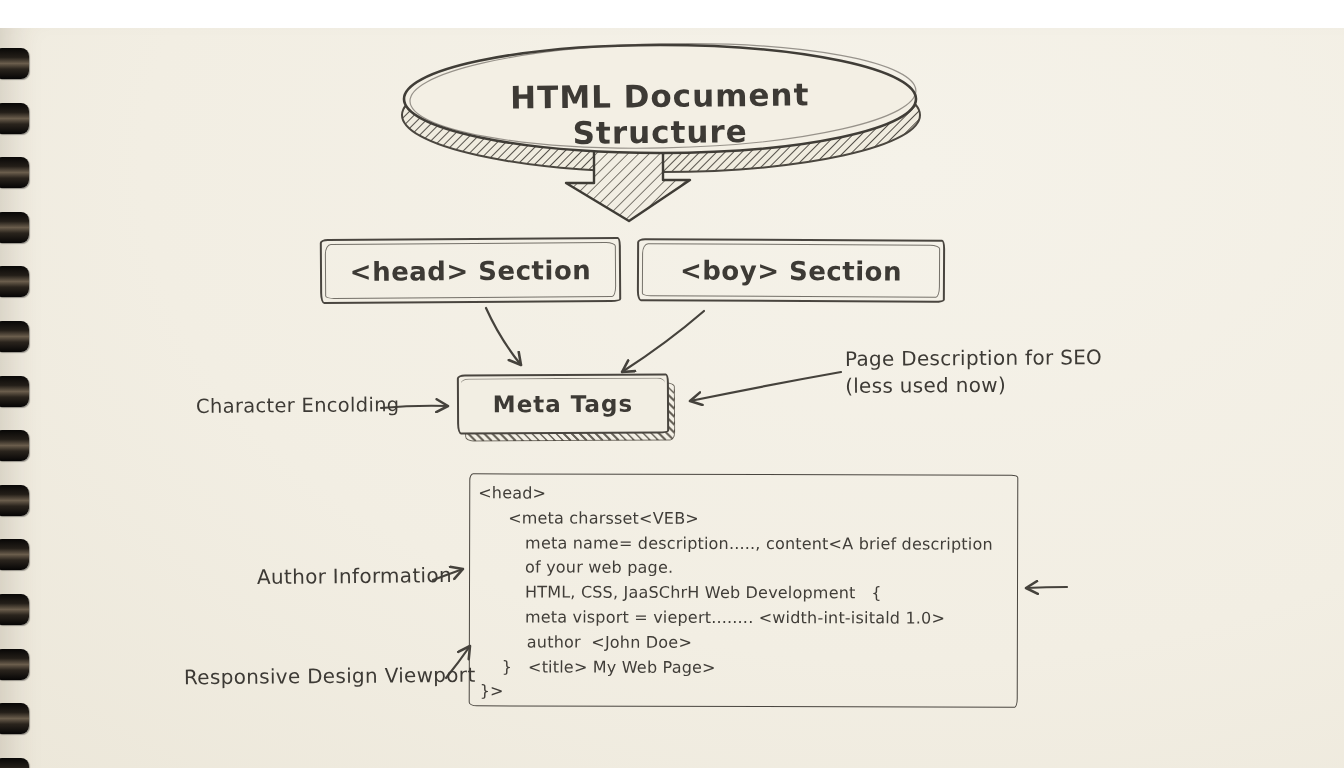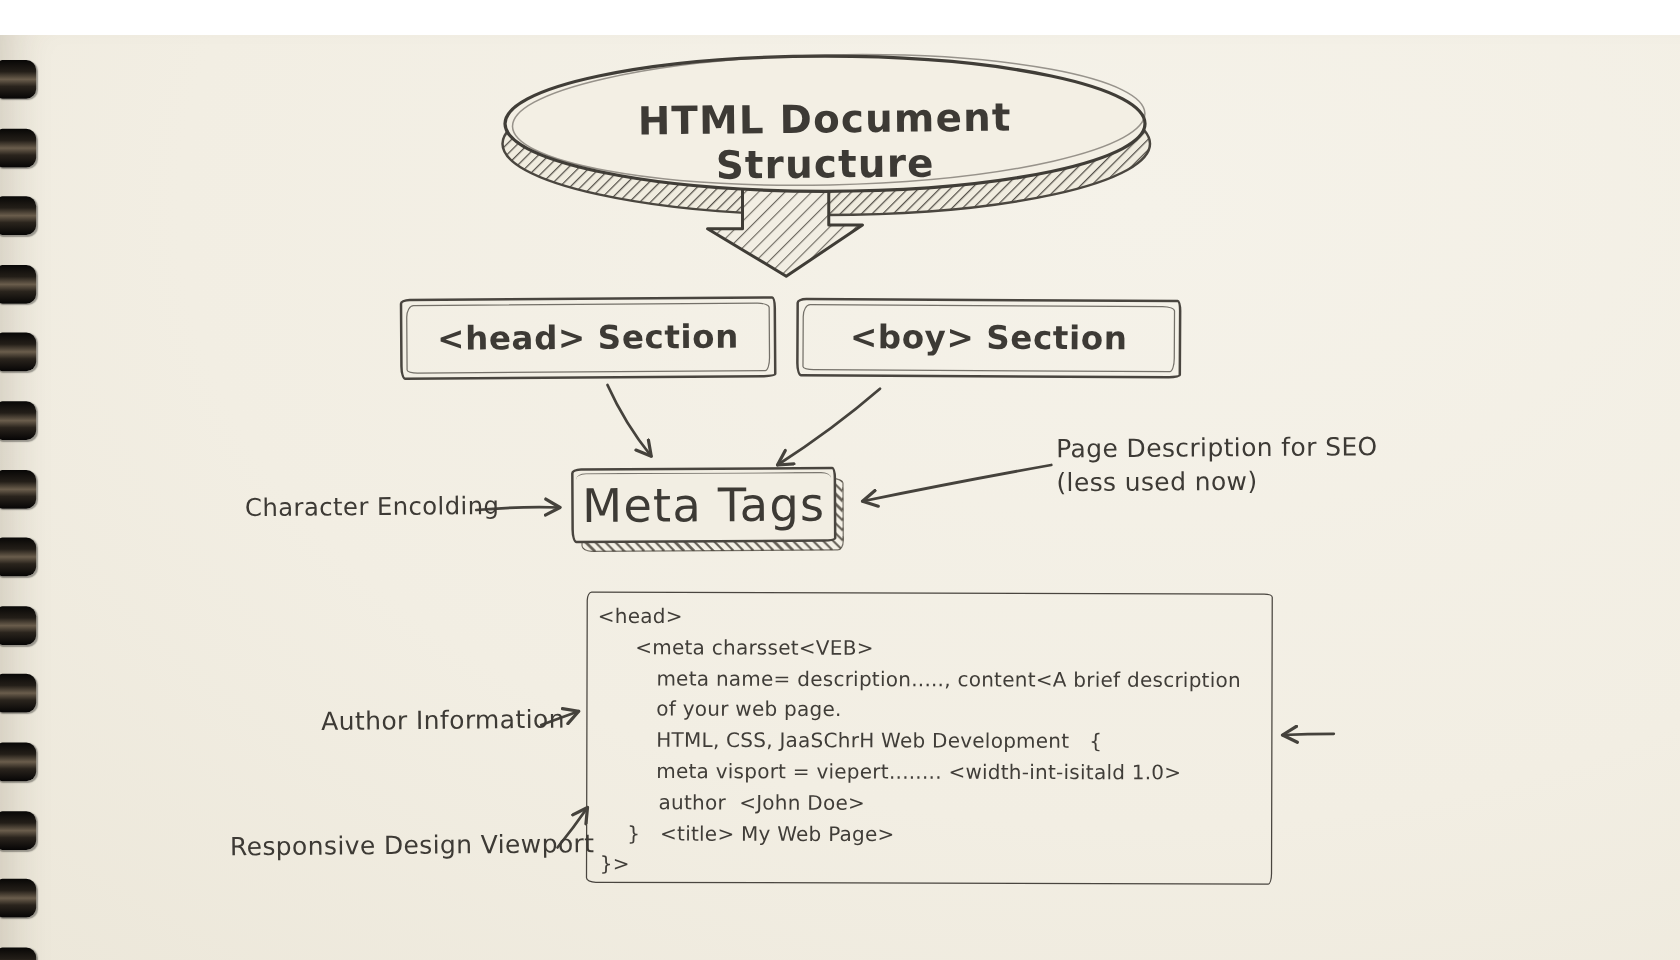--- a/index.html
+++ b/index.html
@@ -55,21 +55,21 @@
     border-top:1.4px solid rgba(73,69,63,.7);
     border-radius:8px/5px;
   }
   #meta-shadow{
     position:absolute;left:465px;top:355px;width:208px;height:56px;
     background:repeating-linear-gradient(45deg, rgba(77,72,63,.85) 0 1.8px, rgba(0,0,0,0) 1.8px 5.6px);
     border:1px solid rgba(77,72,63,.75);
     border-radius:4px 9px 5px 8px/9px 4px 8px 5px;
     transform:rotate(-0.3deg);
   }
-  .meta-label{font-size:37px;font-weight:normal;letter-spacing:1px;}
+  .meta-label{font-size:23px;font-weight:bold;letter-spacing:1px;}
   
   #code-box{
     left:469px;top:446px;width:547px;height:231px;
     border-width:1.8px;
     border-radius:4px 7px 3px 8px / 7px 3px 9px 4px;
     display:block;align-items:flex-start;justify-content:flex-start;
     padding:0;transform:rotate(0.15deg);
   }
   .code-line{
     white-space:pre;font-size:16px;line-height:24.8px;

